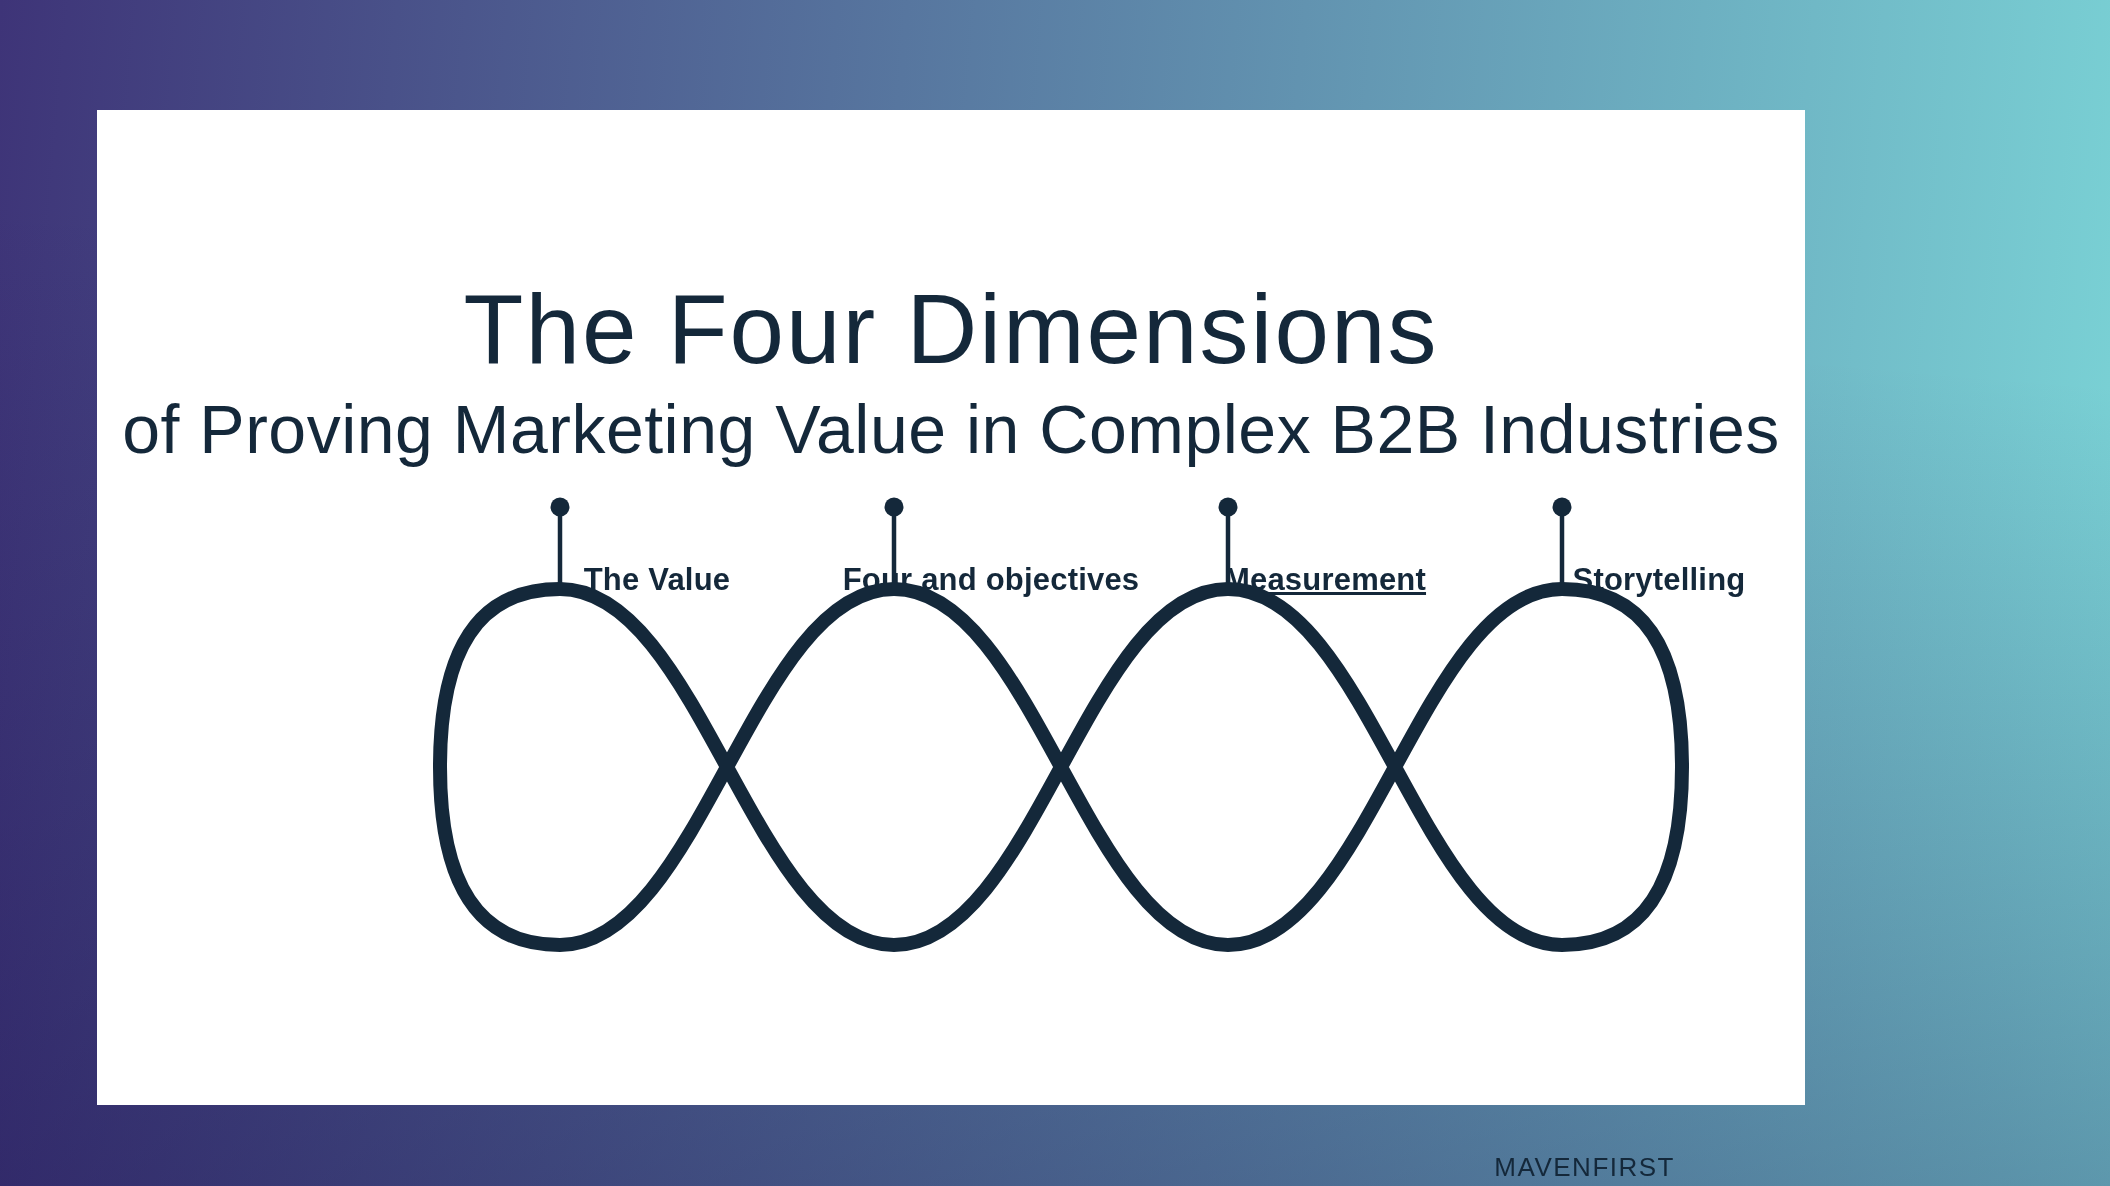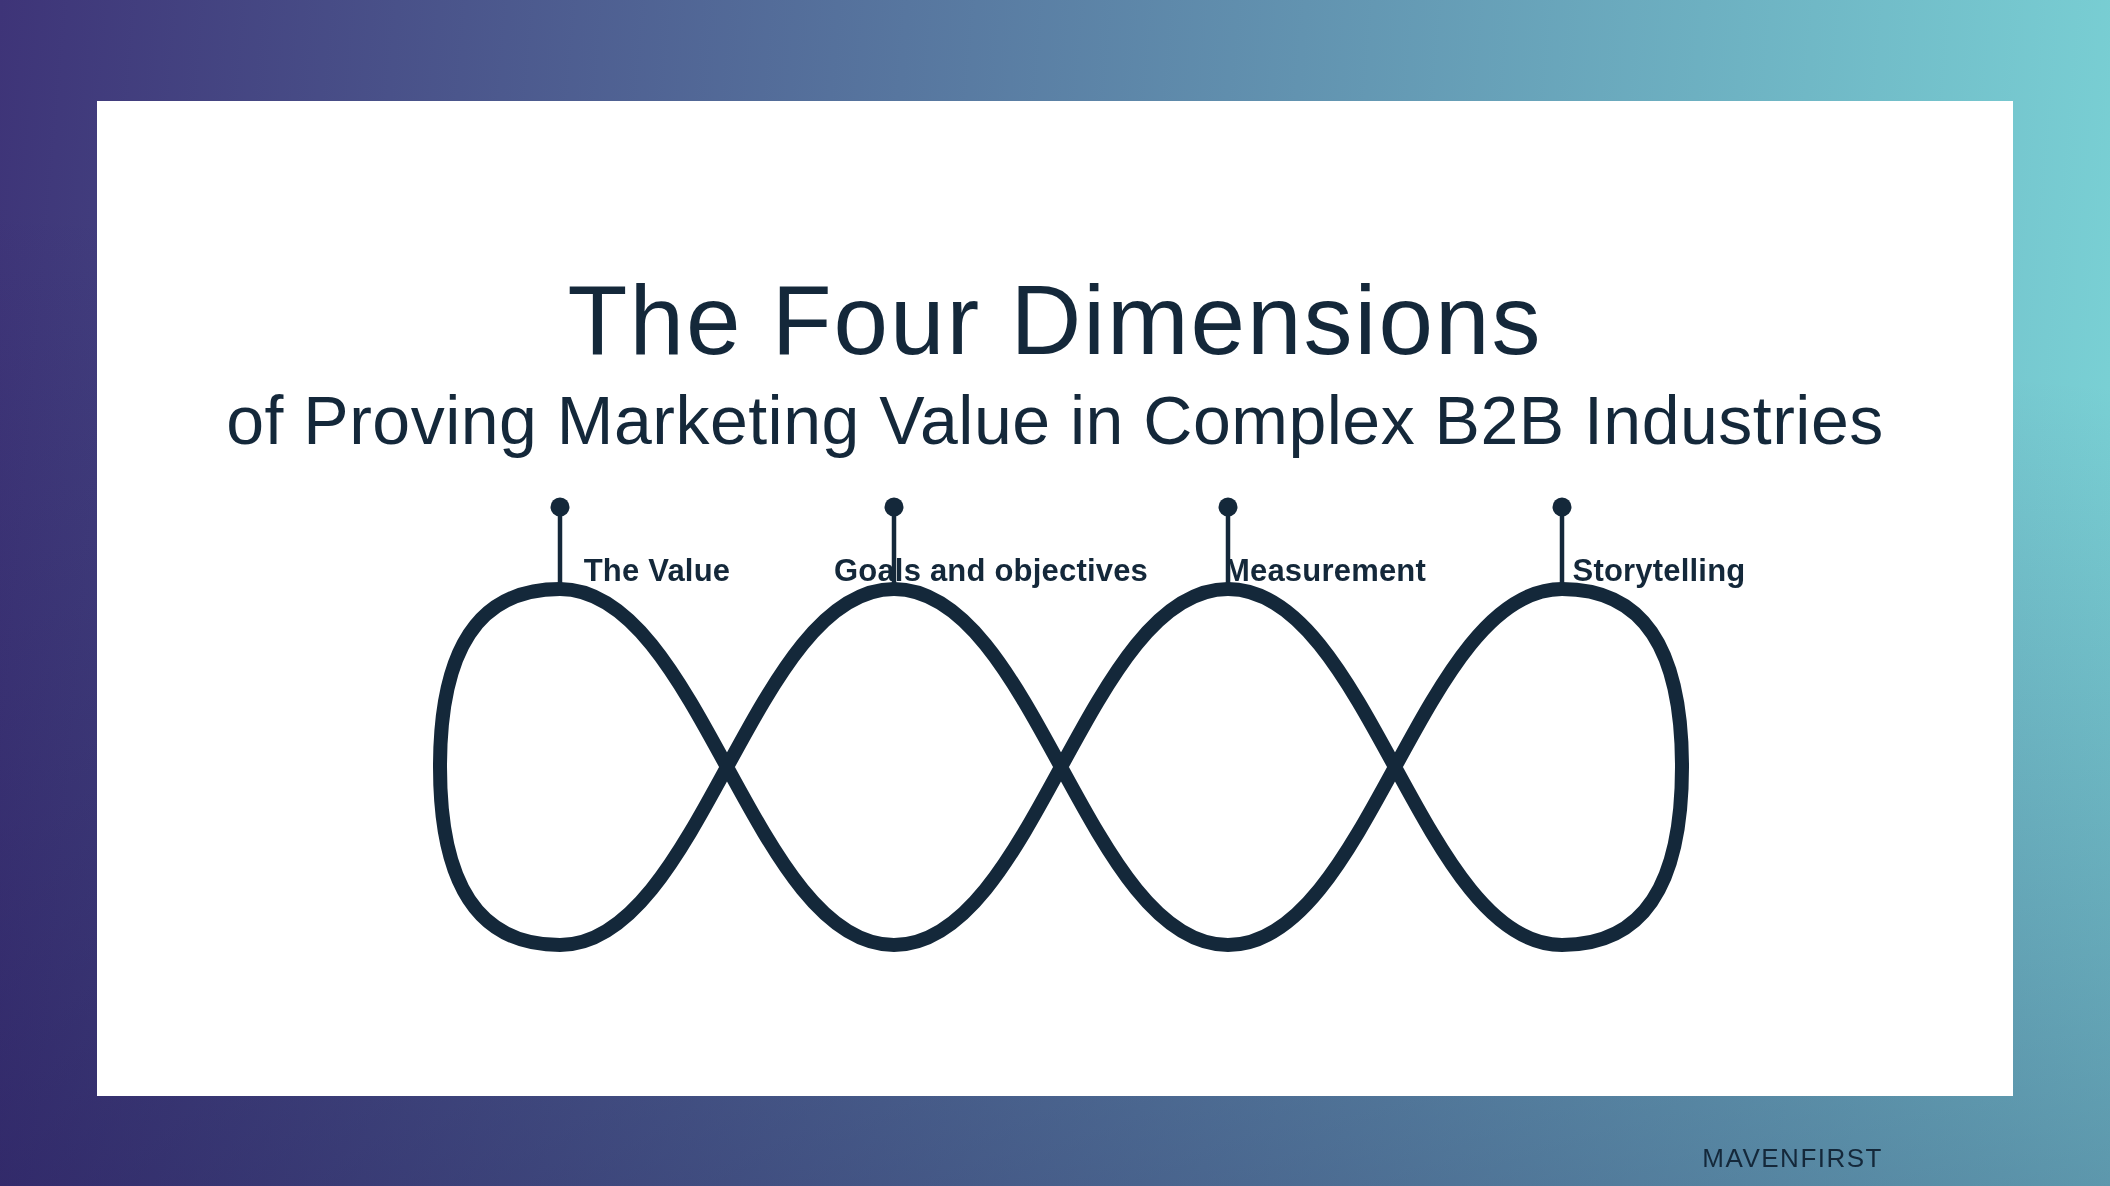--- a/index.html
+++ b/index.html
@@ -15,22 +15,22 @@
   .stage {
     position: relative;
     width: 2110px;
     height: 1186px;
     background-image:
       linear-gradient(185deg, rgba(26,14,77,0) 28%, rgba(26,14,77,0.38) 100%),
       linear-gradient(95deg, var(--bg_purple, #3E3478) 0%, var(--bg_teal, #7BD5D7) 100%);
   }
   .card {
     position: absolute;
-    left: 97px; top: 101px;
-    width: 1916px; height: 995px;
+    left: 97px; top: 110px;
+    width: 1708px; height: 995px;
     background: var(--card, #FFFFFF);
   }
   .title {
     position: absolute;
     left: 0; right: 0; top: 168px;
     text-align: center;
     font-size: 98px;
     line-height: 1.05;
     font-weight: 400;
     letter-spacing: 2px;
@@ -51,21 +51,21 @@
     top: 452px;
     transform: translateX(-50%);
     font-size: 31px;
     font-weight: 700;
     letter-spacing: 0.2px;
     white-space: nowrap;
     color: var(--ink, #14283A);
   }
   .dim-label.l0 { left: 560px; }
   .dim-label.l1 { left: 894px; }
-  .dim-label.l2 { left: 1228px; }
+  .dim-label.l2 { left: 1228px; text-decoration: underline; }
   .dim-label.l3 { left: 1562px; }
   .diagram-svg {
     position: absolute;
     inset: 0;
     width: 2110px;
     height: 1186px;
     pointer-events: none;
   }
   .loop-curve {
     fill: none;
@@ -94,21 +94,21 @@
 </head>
 <body>
 
 <div class="stage">
   <div class="card">
 
     <h1 class="title">The Four Dimensions</h1>
     <h2 class="subtitle">of Proving Marketing Value in Complex B2B Industries</h2>
 
     <div class="dim-label l0">The Value</div>
-    <div class="dim-label l1">Goals and objectives</div>
+    <div class="dim-label l1">Four and objectives</div>
     <div class="dim-label l2">Measurement</div>
     <div class="dim-label l3">Storytelling</div>
 
     <div class="brand-logo">MAVENFIRST</div>
   </div>
 
   <svg class="diagram-svg" viewBox="0 0 2110 1186" aria-hidden="true">
 
     <path class="loop-curve" d="
       M 440,767

